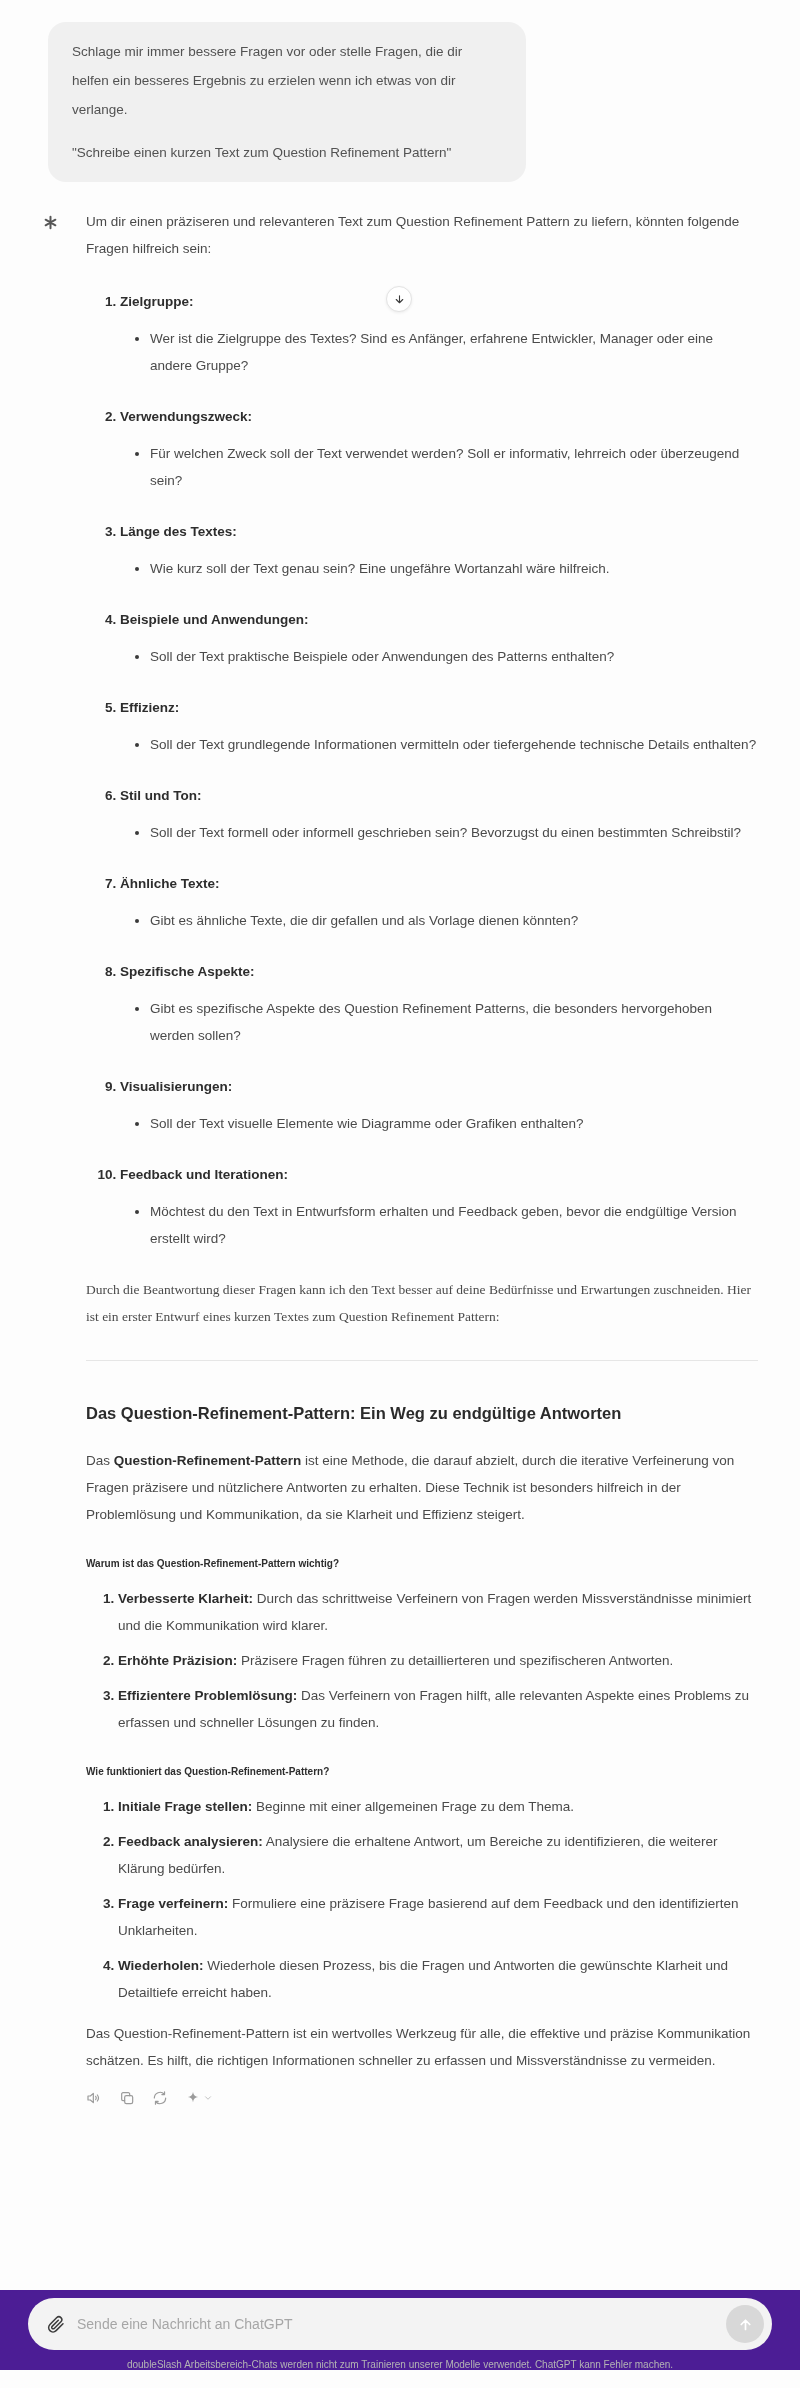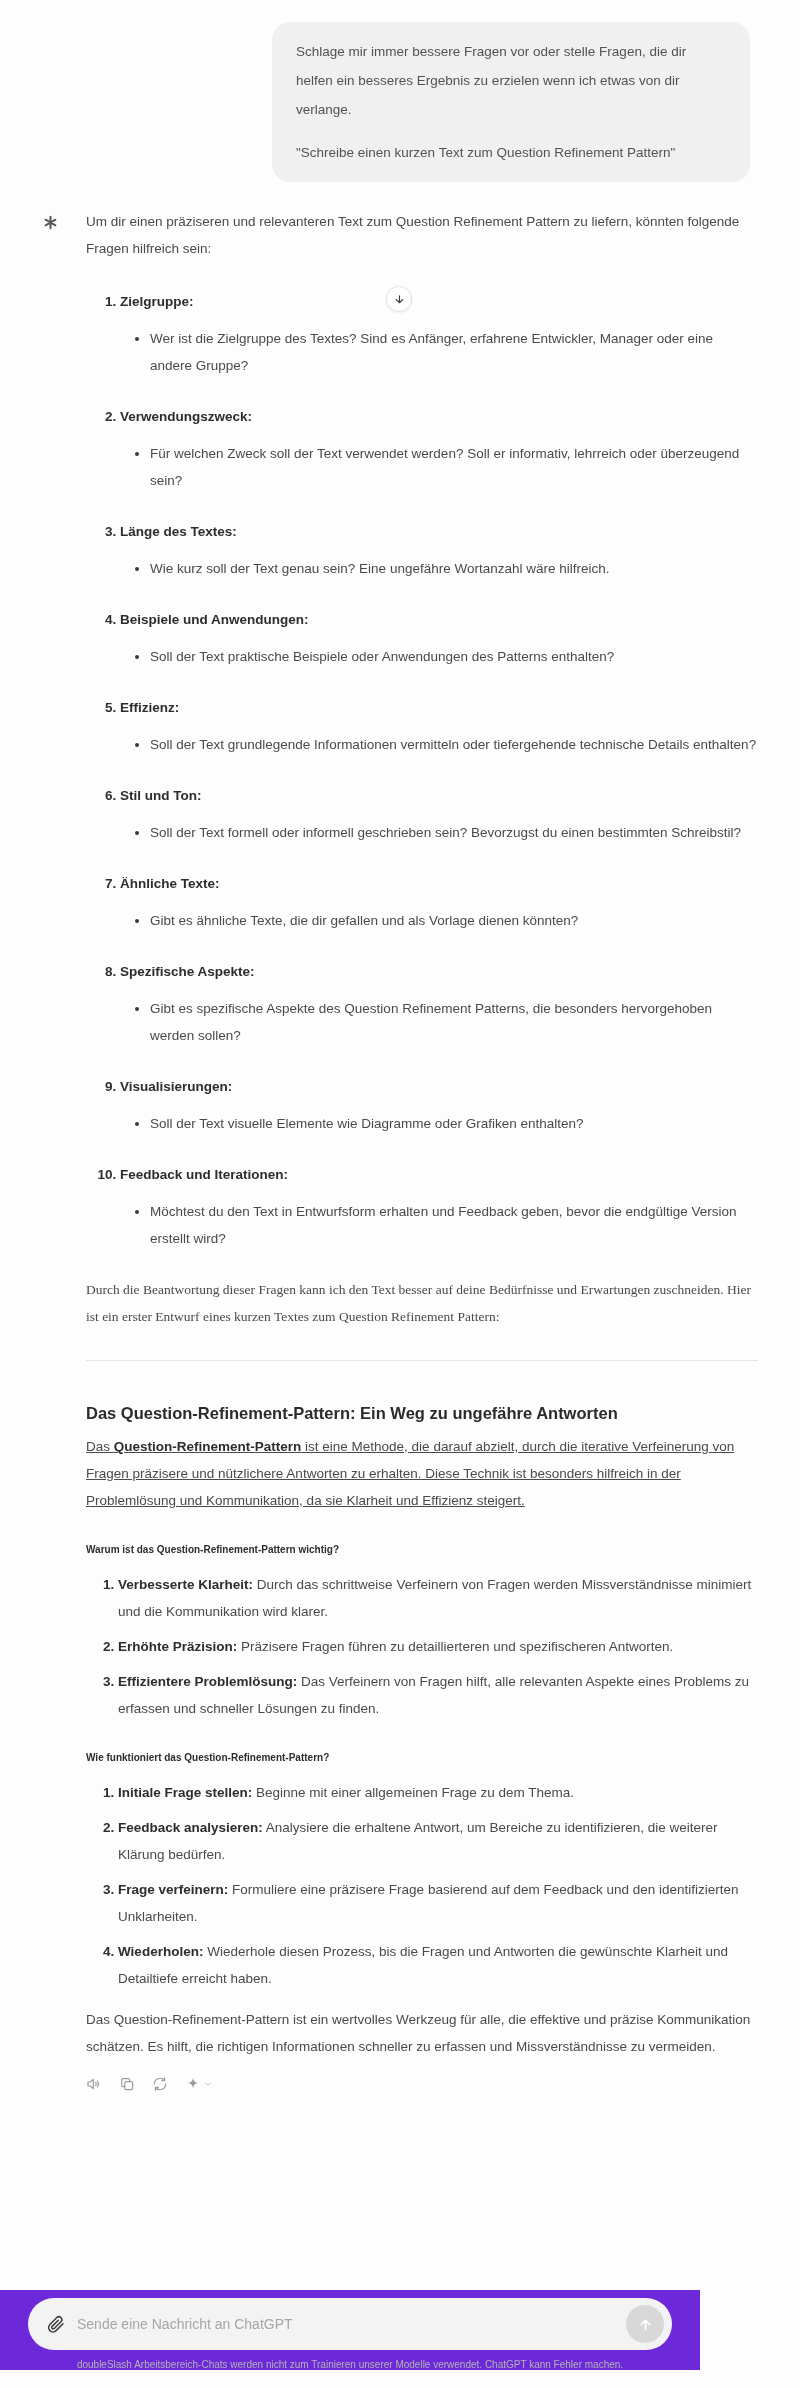--- a/index.html
+++ b/index.html
@@ -2,21 +2,21 @@
 <html><head>
 <meta charset="utf-8">
 <style>
   * { margin:0; padding:0; box-sizing:border-box; }
   html,body { background:#fdfdfd; }
   body { width:800px; height:2388px; overflow:hidden;
          font-family:"Liberation Sans", sans-serif; color:#4a4a4a; }
   .page { position:relative; width:800px; height:2388px; overflow:hidden; }
 
   
-  .user-row { display:flex; justify-content:flex-end; padding:22px 50px 0 0;margin-left:48px; }
+  .user-row { display:flex; justify-content:flex-start; padding:22px 50px 0 0;margin-left:48px; }
   .bubble { background:#f0f0f0; border-radius:18px; max-width:478px;
             padding:15px 24px; font-size:13.5px; line-height:29px; color:#525252; }
   .bubble p + p { margin-top:14px; }
 
   
   .assistant-row { display:flex; margin-top:26px; padding-left:38px; }
   .avatar { width:24px; height:24px; flex:0 0 24px; margin-top:2px;
             display:flex; align-items:center; justify-content:center; }
   .avatar svg { width:17px; height:17px; }
   .content { width:672px; margin-left:24px; font-size:13.5px; line-height:27px; }
@@ -28,21 +28,21 @@
   ol.questions > li::marker { color:#2f2f2f; font-weight:600; }
   .qtitle { font-weight:bold; color:#2d2d2d; }
   ol.questions ul { list-style:disc; padding-left:30px; margin-top:10px; }
   ol.questions ul li { position:relative; }
   ol.questions ul li::marker { color:#3a3a3a; }
 
   .transition-p { margin:4px 0 0 0;font-family:Liberation Serif, serif; }
   hr.divider { border:none; border-top:1px solid #e6e6e6; margin:30px 0 0 0; }
 
   h2.draft-title { font-size:16.5px; line-height:24px; color:#2b2b2b; margin-top:40px; }
-  .draft-intro { margin-top:8px;text-decoration:underline; }
+  .draft-intro { margin-top:22px; }
   strong { color:#2d2d2d; }
   h3.sect { font-size:10px; color:#2d2d2d; margin-top:22px; }
   ol.sub { list-style:decimal; padding-left:32px; margin-top:8px; }
   ol.sub li { margin-bottom:8px; }
   ol.sub li::marker { color:#2f2f2f; font-weight:600; }
   .closing-p { margin-top:14px; }
 
   
   .scroll-btn { position:absolute; width:26px; height:26px; border-radius:50%;
                 background:#ffffff; border:1px solid #e3e3e3;
@@ -52,21 +52,21 @@
   .sb1 { left:266px; top:-2px; }
 
   
   .actions { display:flex; align-items:center; gap:17px; margin-top:16px; color:#9b9b9b; }
   .actions .abtn { background:none; border:none; cursor:pointer; color:#9b9b9b;
                    display:flex; align-items:center; padding:0; }
   .actions svg { width:16px; height:16px; }
   .actions .chev svg { width:10px; height:10px; color:#c2c2c2; margin-left:2px; }
 
   
-  .composer-wrap { position:absolute; left:0; top:2290px; width:700px; background:#6d28d9; }
+  .composer-wrap { position:absolute; left:0; top:2290px; width:800px; background:#4c1d95; }
   .composer-bar { margin:8px 28px 0 28px; height:52px; background:#f3f3f3;
                   border-radius:26px; display:flex; align-items:center; padding:0 8px 0 18px; }
   .attach-btn { background:none; border:none; cursor:pointer; color:#3c3c3c;
                 display:flex; align-items:center; padding:0; }
   .attach-btn svg { width:19px; height:19px; }
   .composer-input { flex:1; border:none; outline:none; background:transparent;
                     font-family:"Liberation Sans", sans-serif; font-size:14px;
                     color:#444; margin-left:12px; }
   .composer-input::placeholder { color:#a6a6a6; }
   .send-btn { width:38px; height:38px; border-radius:50%; background:#d8d8d8;
@@ -162,21 +162,21 @@
           <ul>
               <li>Möchtest du den Text in Entwurfsform erhalten und Feedback geben, bevor die endgültige Version erstellt wird?</li>
             </ul>
         </li>
       </ol>
 
       <p class="transition-p">Durch die Beantwortung dieser Fragen kann ich den Text besser auf deine Bedürfnisse und Erwartungen zuschneiden. Hier ist ein erster Entwurf eines kurzen Textes zum Question Refinement Pattern:</p>
 
       <hr class="divider">
 
-      <h2 class="draft-title">Das Question-Refinement-Pattern: Ein Weg zu ungefähre Antworten</h2>
+      <h2 class="draft-title">Das Question-Refinement-Pattern: Ein Weg zu endgültige Antworten</h2>
 
       <p class="draft-intro"><span>Das </span><strong>Question-Refinement-Pattern</strong><span> ist eine Methode, die darauf abzielt, durch die iterative Verfeinerung von Fragen präzisere und nützlichere Antworten zu erhalten. Diese Technik ist besonders hilfreich in der Problemlösung und Kommunikation, da sie Klarheit und Effizienz steigert.</span></p>
 
       <h3 class="sect">Warum ist das Question-Refinement-Pattern wichtig?</h3>
       <ol class="sub">
         <li><strong>Verbesserte Klarheit:</strong><span> Durch das schrittweise Verfeinern von Fragen werden Missverständnisse minimiert und die Kommunikation wird klarer.</span></li>
         <li><strong>Erhöhte Präzision:</strong><span> Präzisere Fragen führen zu detaillierteren und spezifischeren Antworten.</span></li>
         <li><strong>Effizientere Problemlösung:</strong><span> Das Verfeinern von Fragen hilft, alle relevanten Aspekte eines Problems zu erfassen und schneller Lösungen zu finden.</span></li>
       </ol>
 

